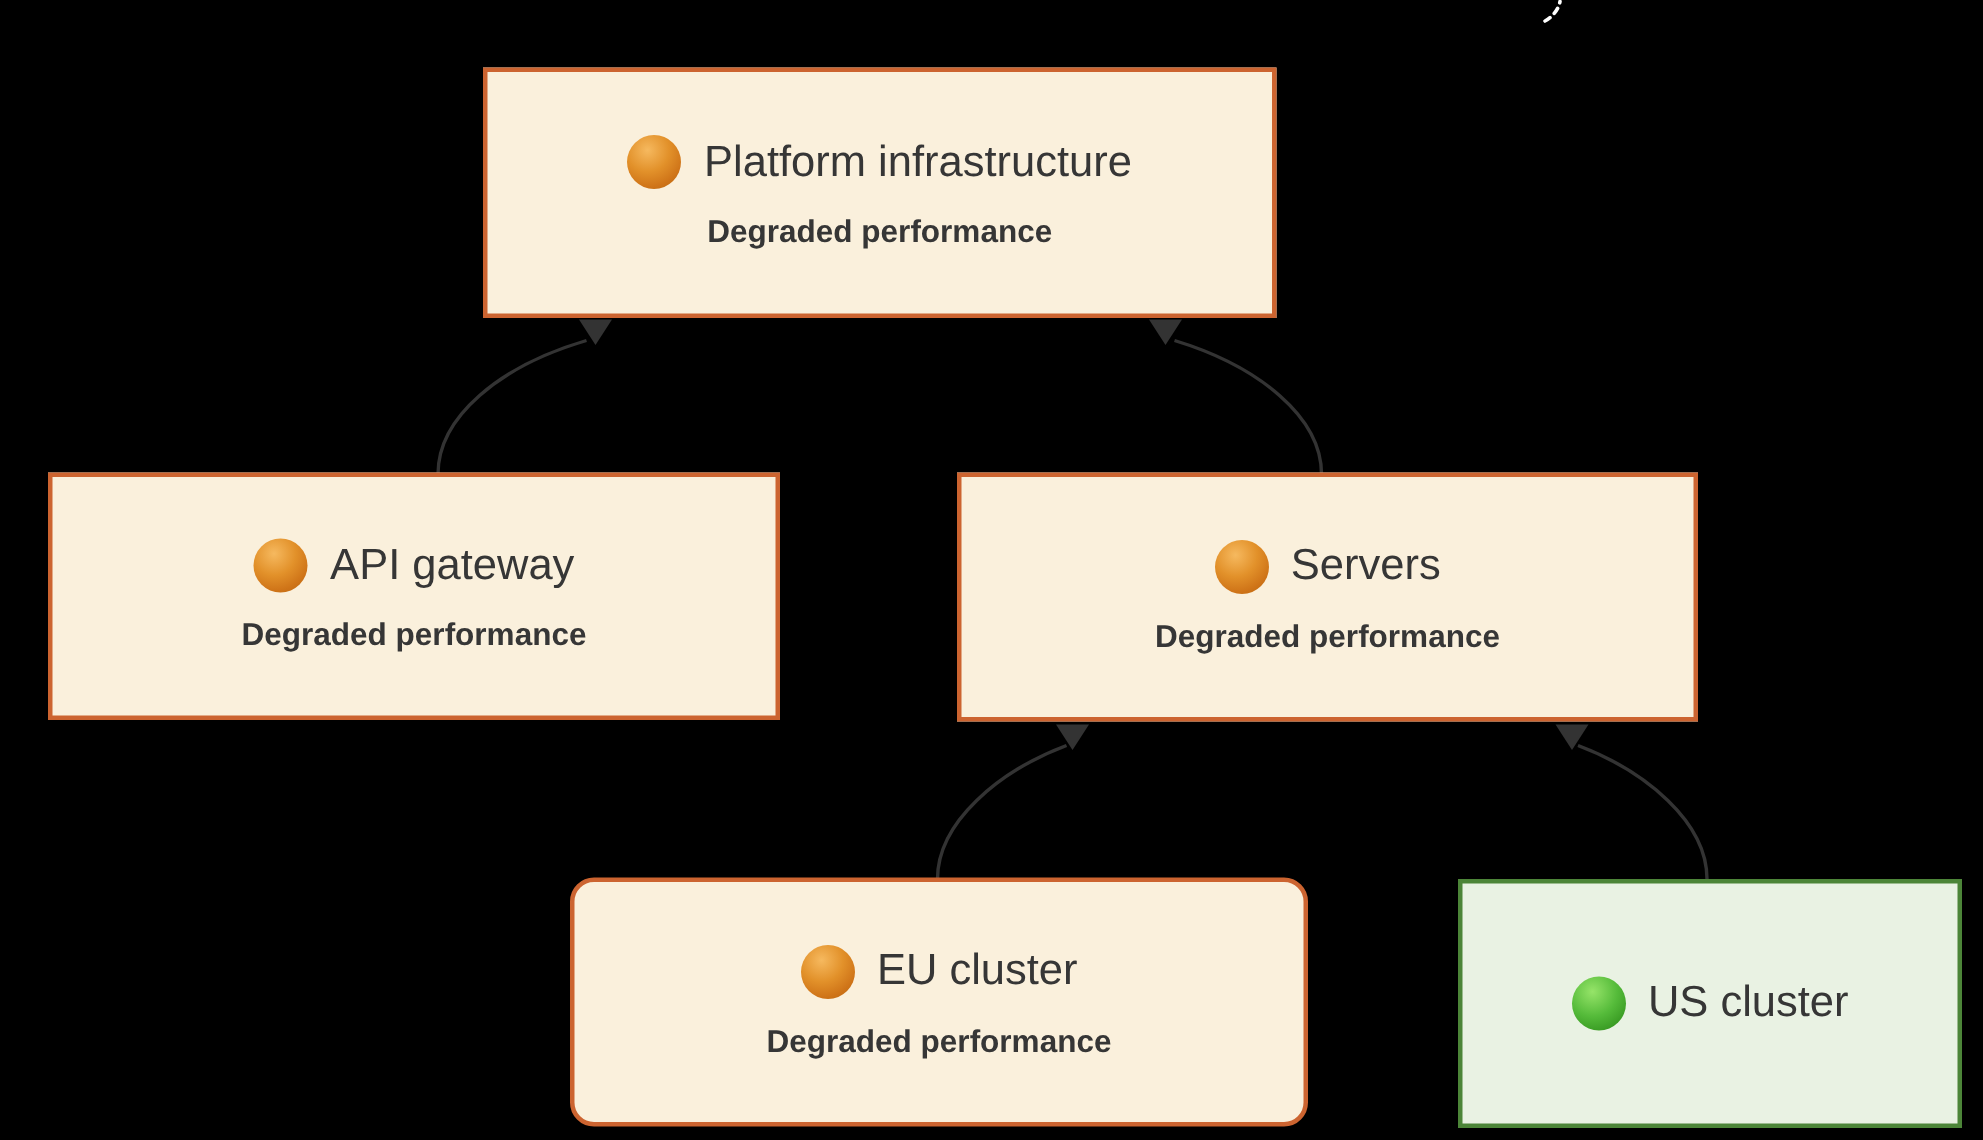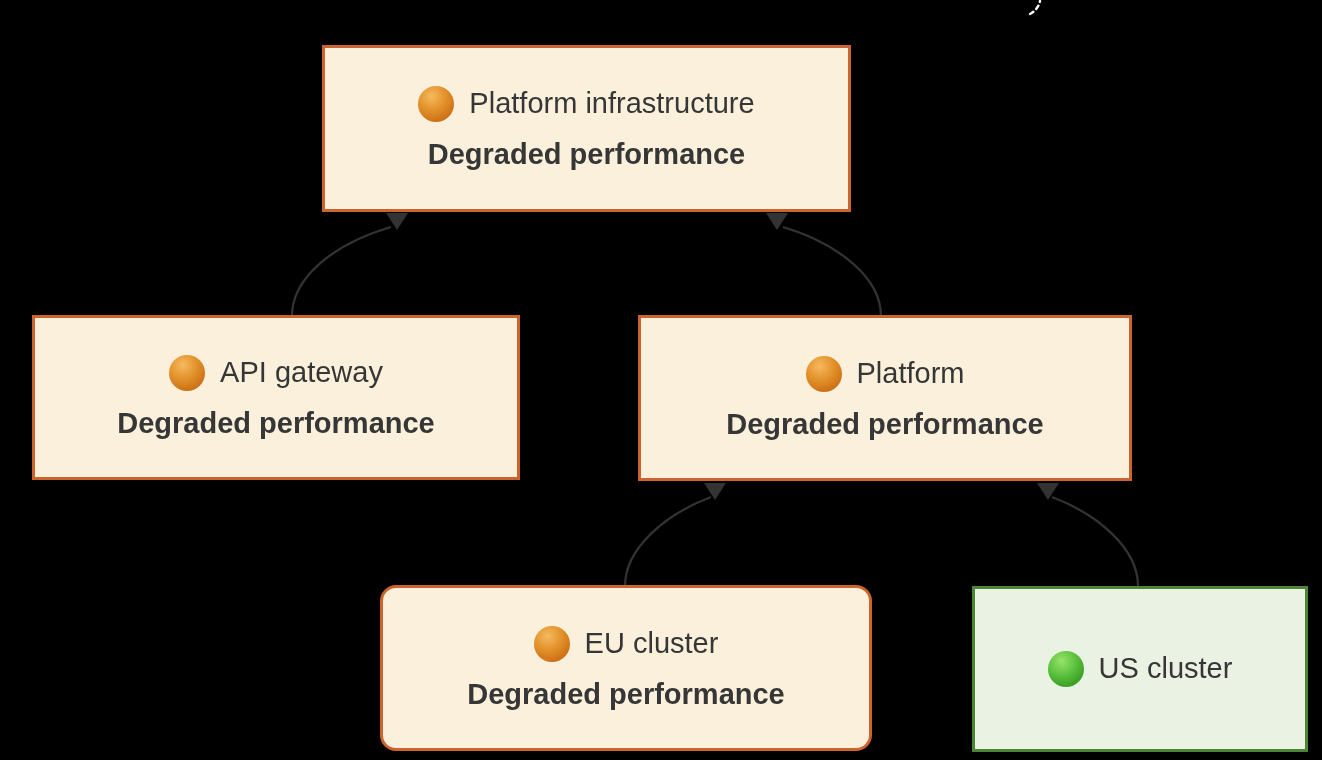--- a/index.html
+++ b/index.html
@@ -57,21 +57,21 @@
   }
   .node-name-row {
     display: flex;
     align-items: center;
     gap: 15px;
     font-size: 29px;
     color: var(--text, #363636);
     line-height: 1.1;
   }
   .node-status {
-    font-size: 29px;
+    font-size: 21px;
     font-weight: bold;
     color: var(--text, #363636);
     line-height: 1.1;
   }
   .status-dot {
     width: 36px;
     height: 36px;
     border-radius: 50%;
     flex: 0 0 auto;
   }
@@ -122,21 +122,21 @@
     <div class="node-name-row">
       <span class="status-dot degraded-dot"></span>
       <span>API gateway</span>
     </div>
     <div class="node-status">Degraded performance</div>
   </div>
 
   <div class="node degraded" id="node-servers">
     <div class="node-name-row">
       <span class="status-dot degraded-dot"></span>
-      <span>Platform</span>
+      <span>Servers</span>
     </div>
     <div class="node-status">Degraded performance</div>
   </div>
 
   <div class="node degraded" id="node-eu">
     <div class="node-name-row">
       <span class="status-dot degraded-dot"></span>
       <span>EU cluster</span>
     </div>
     <div class="node-status">Degraded performance</div>

